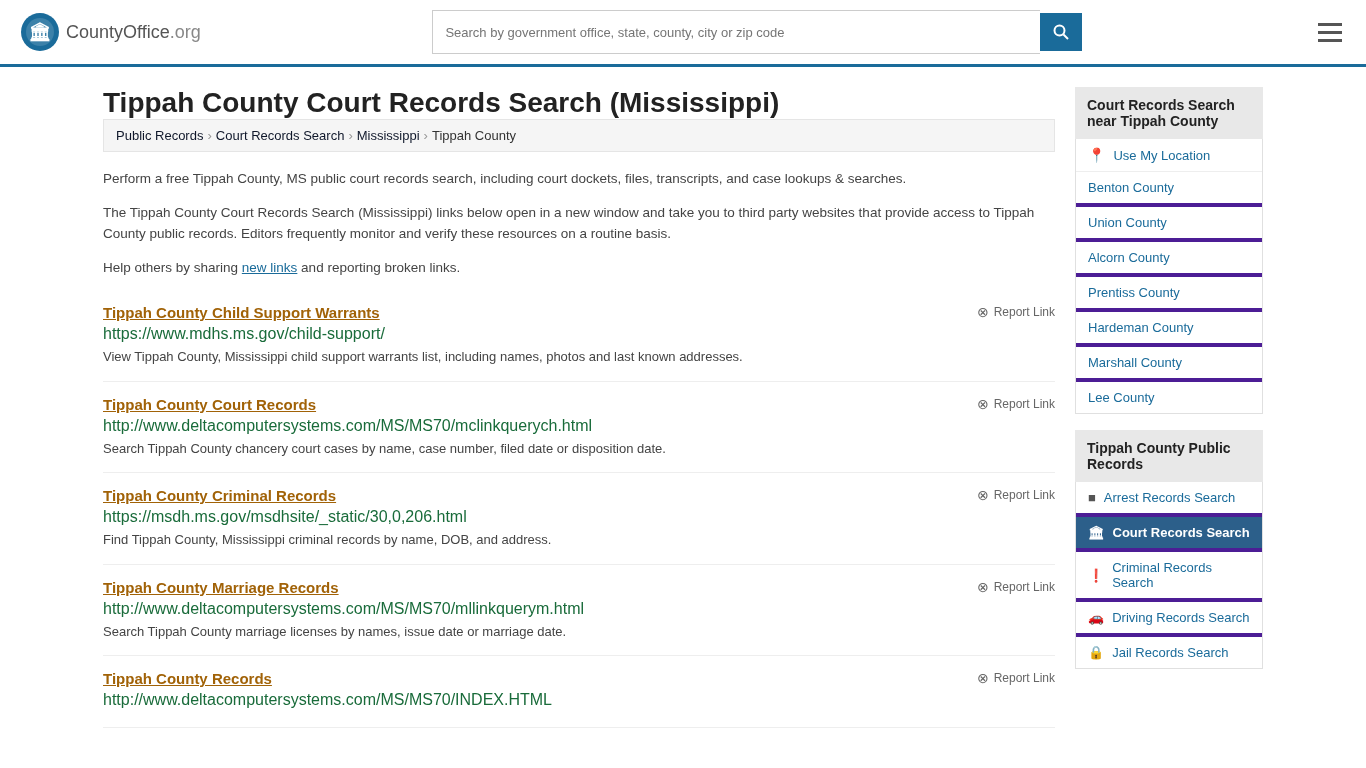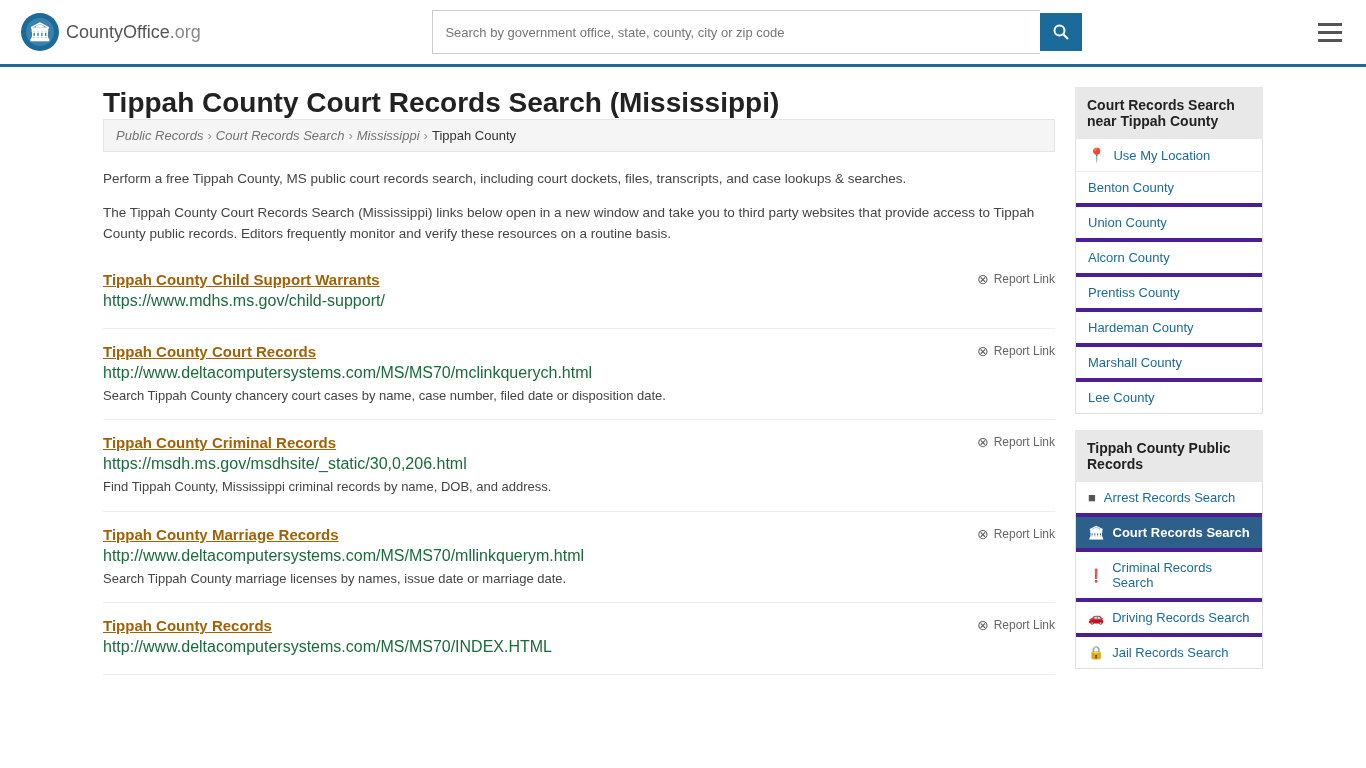--- a/index.html
+++ b/index.html
@@ -103,23 +103,22 @@
       border: 1px solid #e5e5e5;
       padding: 8px 12px;
       font-size: 13px;
       margin-bottom: 16px;
       display: flex;
       align-items: center;
       gap: 4px;
       flex-wrap: wrap;
     }
     .breadcrumb a {
-      color: #737373;
+      color: #0f172a;
       text-decoration: none;
-      font-style: italic;
     }
     .breadcrumb .sep { color: #999; }
 
     
     .description {
       font-size: 13.5px;
       line-height: 1.6;
       color: #444;
       margin-bottom: 12px;
     }
@@ -274,31 +273,35 @@
       <span class="sep">›</span>
       <a href="#">Court Records Search</a>
       <span class="sep">›</span>
       <a href="#">Mississippi</a>
       <span class="sep">›</span>
       <span>Tippah County</span>
     </div>
 
     <p class="description">Perform a free Tippah County, MS public court records search, including court dockets, files, transcripts, and case lookups &amp; searches.</p>
     <p class="description">The Tippah County Court Records Search (Mississippi) links below open in a new window and take you to third party websites that provide access to Tippah County public records. Editors frequently monitor and verify these resources on a routine basis.</p>
+    <p class="description">
+      <span>Help others by sharing </span><a href="#">new links</a><span> and reporting broken links.</span>
+    </p>
 
     <div id="records-container">
         <div class="record-item">
     <div class="record-header">
       <a class="record-title" href="#">Tippah County Child Support Warrants</a>
       <div class="report-link">
         <span class="report-icon">⊗</span>
         <span>Report Link</span>
       </div>
     </div>
     <div class="record-url">https://www.mdhs.ms.gov/child-support/</div>
+    <div class="record-desc">View Tippah County, Mississippi child support warrants list, including names, photos and last known addresses.</div>
   </div>
         <div class="record-item">
     <div class="record-header">
       <a class="record-title" href="#">Tippah County Court Records</a>
       <div class="report-link">
         <span class="report-icon">⊗</span>
         <span>Report Link</span>
       </div>
     </div>
     <div class="record-url">http://www.deltacomputersystems.com/MS/MS70/mclinkquerych.html</div>

